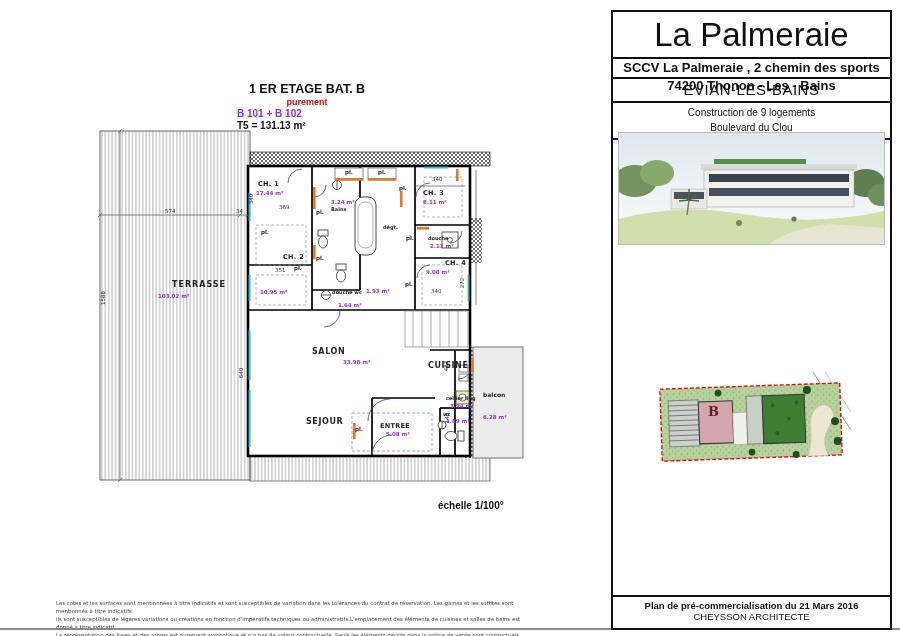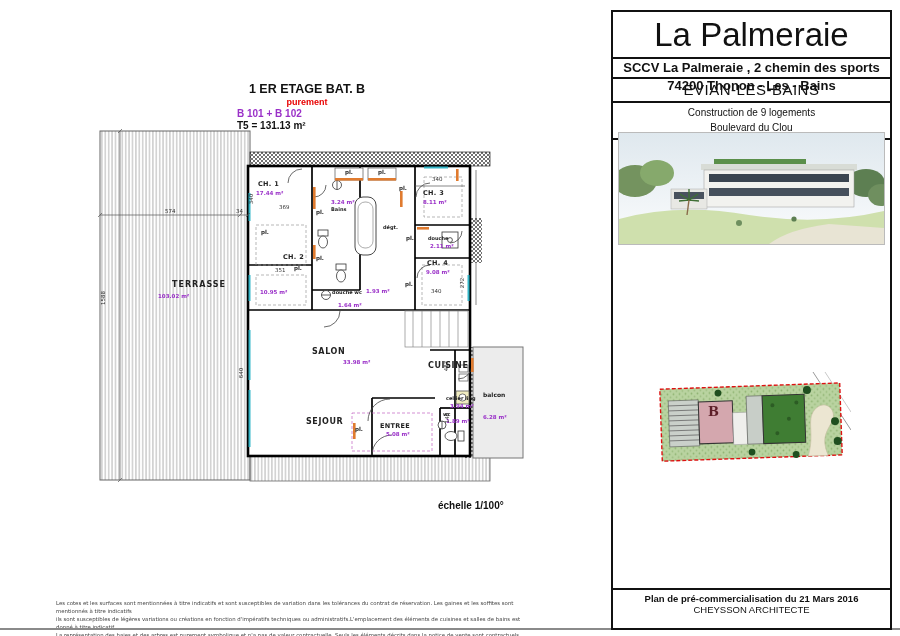--- a/index.html
+++ b/index.html
@@ -28,21 +28,21 @@
   
   .panel{position:absolute;left:611px;top:10px;width:281px;height:620px;border:2px solid #111;box-sizing:border-box;background:#fff;}
   .tb-title{height:47px;border-bottom:2px solid #111;text-align:center;font-size:33px;color:#111;padding-top:3px;box-sizing:border-box;line-height:40px;}
   .tb-address{height:18px;border-bottom:2px solid #111;text-align:center;font-size:13px;font-weight:bold;color:#111;line-height:18px;}
   .tb-city{height:22px;border-bottom:2px solid #111;text-align:center;font-size:15px;color:#111;line-height:22px;letter-spacing:.5px;}
   .tb-prog{border-bottom:2px solid #111;text-align:center;padding:2px 0 3px 0;}
   .tb-prog div{font-size:10px;color:#111;line-height:15px;}
   .render{position:absolute;left:5px;top:120px;width:267px;height:113px;border:1px solid #bbb;box-sizing:border-box;overflow:hidden;}
   .siteplan{position:absolute;left:42px;top:360px;width:196px;height:100px;}
   .site-b-label{position:absolute;left:53px;top:32px;font-size:13px;font-weight:bold;color:#5d1f28;font-family:"DejaVu Serif",serif;}
-  .tb-footer{position:absolute;left:0;bottom:0;width:100%;height:40px;border-top:2px solid #111;box-sizing:border-box;text-align:center;padding-top:3px;}
+  .tb-footer{position:absolute;left:0;bottom:0;width:100%;height:33px;border-top:2px solid #111;box-sizing:border-box;text-align:center;padding-top:3px;}
   .tb-footer .f1{font-size:9.5px;font-weight:bold;color:#111;line-height:11px;}
   .tb-footer .f2{font-size:9.5px;color:#111;line-height:11px;}
 </style>
 </head>
 <body>
 
 <div id="page">
 
   <div class="plan-head">
     <div class="ph-title">1 ER ETAGE BAT. B</div>
@@ -206,21 +206,21 @@
 
   <div class="ann room" style="left:423px;top:189px;">CH. 3</div>
   <div class="ann area" style="left:423px;top:199px;color:#9a30c8;">8.11 m²</div>
 
   <div class="ann room-sm" style="left:383px;top:224px;">dégt.</div>
   <div class="ann area" style="left:366px;top:288px;color:#9a30c8;">1.93 m²</div>
 
   <div class="ann room-sm" style="left:428px;top:235px;">douche</div>
   <div class="ann area" style="left:430px;top:243px;color:#9a30c8;">2.11 m²</div>
 
-  <div class="ann room" style="left:427px;top:259px;">CH. 4</div>
+  <div class="ann room" style="left:445px;top:259px;">CH. 4</div>
   <div class="ann area" style="left:426px;top:269px;color:#9a30c8;">9.08 m²</div>
 
   <div class="ann room-sm" style="left:330px;top:289px;width:34px;white-space:normal;text-align:center;line-height:6px;">douche wc</div>
   <div class="ann area" style="left:338px;top:302px;color:#9a30c8;">1.64 m²</div>
 
   <div class="ann room-big" style="left:290px;top:347px;">SALON</div>
   <div class="ann room-big" style="left:406px;top:361px;">CUISINE</div>
   <div class="ann room-big" style="left:284px;top:417px;">SEJOUR</div>
   <div class="ann area" style="left:343px;top:359px;color:#9a30c8;">33.98 m²</div>
 

